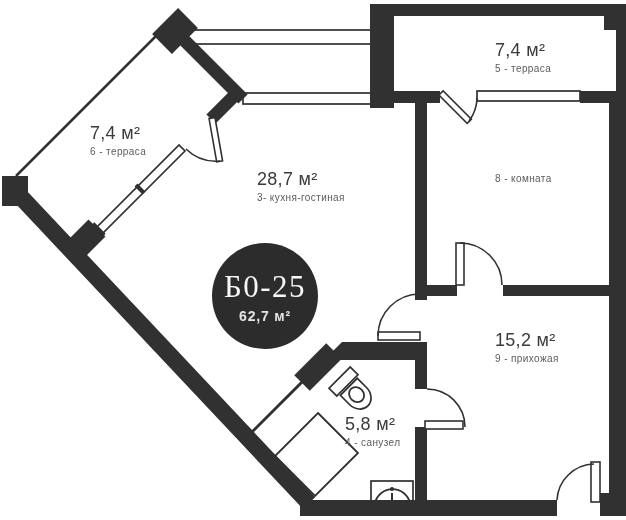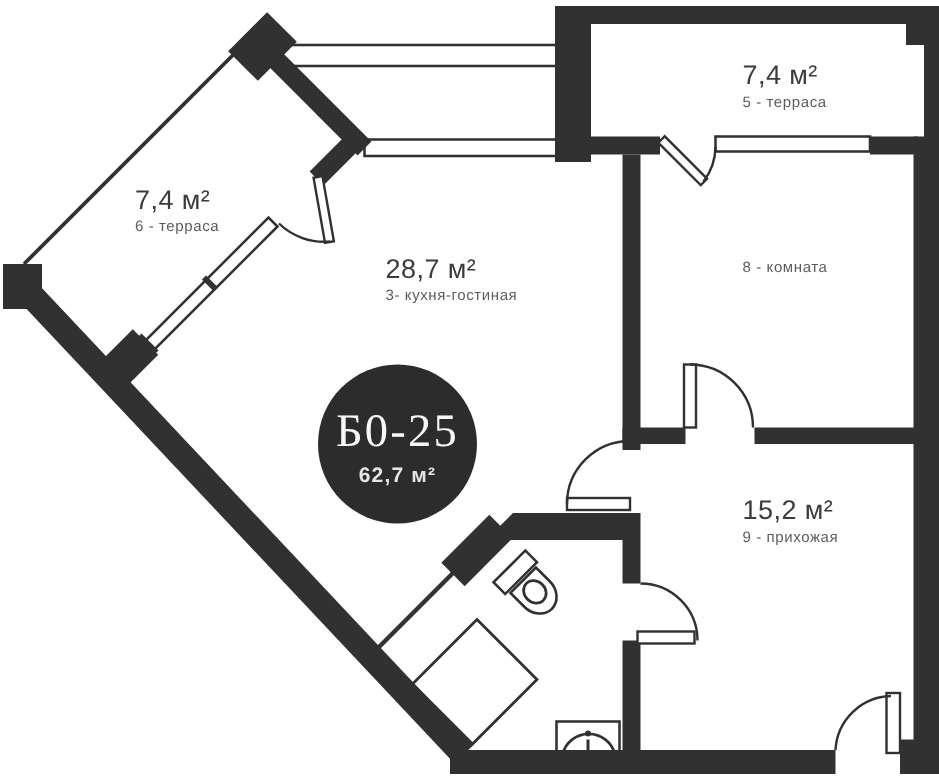--- a/index.html
+++ b/index.html
@@ -118,20 +118,24 @@
     <span class="area">28,7 м²</span>
     <span class="rname">3- кухня-гостиная</span>
   </div>
   <div class="room-label" style="left:495px;top:172px;">
     <span class="rname">8 - комната</span>
   </div>
   <div class="room-label" style="left:495px;top:329px;">
     <span class="area">15,2 м²</span>
     <span class="rname">9 - прихожая</span>
   </div>
+  <div class="room-label" style="left:345px;top:413px;">
+    <span class="area">5,8 м²</span>
+    <span class="rname">4 - санузел</span>
+  </div>
   <div class="room-label" style="left:495px;top:39px;">
     <span class="area">7,4 м²</span>
     <span class="rname">5 - терраса</span>
   </div>
   <div class="room-label" style="left:90px;top:122px;">
     <span class="area">7,4 м²</span>
     <span class="rname">6 - терраса</span>
   </div>
 
   <div id="badge">

